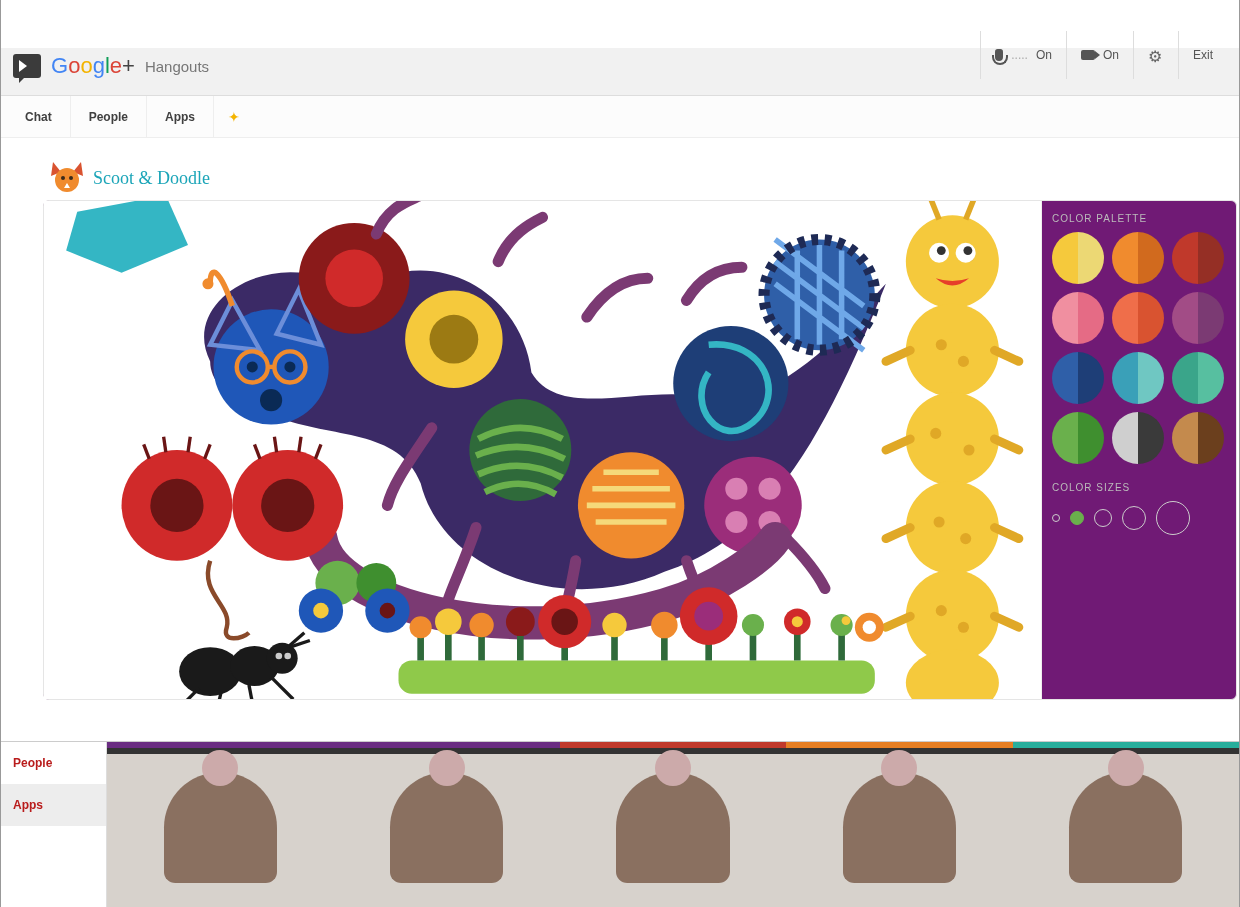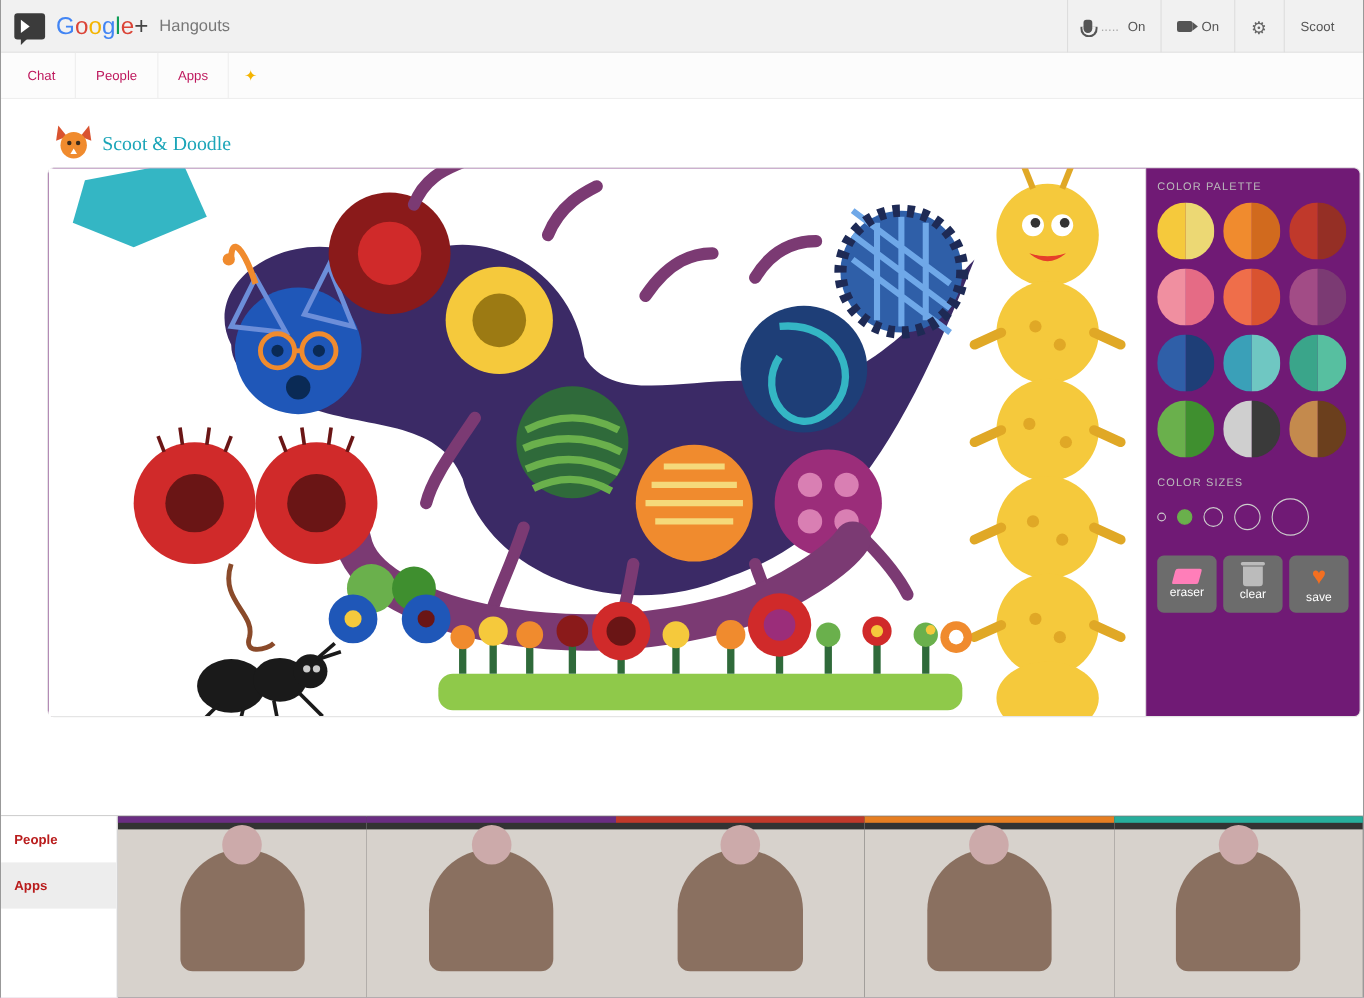--- a/index.html
+++ b/index.html
@@ -1,35 +1,35 @@
 <!DOCTYPE html>
 <html><head>
 <meta charset="utf-8">
 <style>
 * { box-sizing: border-box; margin: 0; padding: 0; }
 body { font-family: Arial, sans-serif; font-size: 13px; background: #fff; width: 1240px; height: 907px; overflow: hidden; }
 .browser-chrome { border: 1px solid #999; border-top: none; border-bottom: none; height: 100%; display: flex; flex-direction: column; }
-.topbar { display: flex; align-items: center; background: #f1f1f1; border-bottom: 1px solid #ddd; height: 48px; padding: 3px 12px; justify-content: space-between; }
+.topbar { display: flex; align-items: flex-end; background: #f1f1f1; border-bottom: 1px solid #ddd; height: 48px; padding: 16px 12px; justify-content: space-between; margin-top: 48px; }
 .topbar-left { display: flex; align-items: center; gap: 10px; }
 .hangout-icon { width: 28px; height: 24px; background: #3b3b3b; border-radius: 3px; position: relative; }
 .hangout-icon::before { content: ''; position: absolute; left: 6px; top: 6px; width: 0; height: 0; border-left: 8px solid #fff; border-top: 6px solid transparent; border-bottom: 6px solid transparent; }
 .hangout-icon::after { content: ''; position: absolute; left: 6px; bottom: -5px; width: 0; height: 0; border-top: 6px solid #3b3b3b; border-right: 6px solid transparent; }
 .google-logo { font-size: 22px; color: #444; font-weight: normal; }
 .google-logo .g1 { color: #4285f4; } .google-logo .g2 { color: #db4437; } .google-logo .g3 { color: #f4b400; } .google-logo .g4 { color: #4285f4; } .google-logo .g5 { color: #0f9d58; } .google-logo .g6 { color: #db4437; }
 .hangouts-text { color: #777; font-size: 15px; }
 .topbar-right { display: flex; align-items: center; }
 .topbar-right .ctrl { border-left: 1px solid #ddd; padding: 0 14px; height: 48px; display: flex; align-items: center; gap: 8px; color: #555; font-size: 12px; cursor: pointer; }
 .mic-icon, .cam-icon, .gear-icon { width: 16px; height: 16px; display: inline-block; }
 .mic-icon { background: #555; border-radius: 4px 4px 6px 6px; width: 8px; height: 12px; position: relative; }
 .mic-icon::after { content: ''; position: absolute; bottom: -4px; left: -3px; width: 12px; height: 8px; border: 2px solid #555; border-top: none; border-radius: 0 0 10px 10px; }
 .cam-icon { background: #555; border-radius: 2px; width: 14px; height: 10px; position: relative; }
 .cam-icon::after { content: ''; position: absolute; right: -5px; top: 1px; width: 0; height: 0; border-left: 5px solid #555; border-top: 4px solid transparent; border-bottom: 4px solid transparent; }
 .gear-icon { color: #666; font-size: 16px; }
 .subbar { display: flex; align-items: center; background: #fcfcfc; border-bottom: 1px solid #eee; height: 42px; padding: 0 6px; }
-.subbar .tab { padding: 0 18px; height: 42px; display: flex; align-items: center; color: #be185d; font-weight: normal; font-size: 12px; border-right: 1px solid #eee; cursor: pointer; }
+.subbar .tab { padding: 0 18px; height: 42px; display: flex; align-items: center; color: #404040; font-weight: bold; font-size: 12px; border-right: 1px solid #eee; cursor: pointer; }
 .sparkle { color: #f4b400; font-size: 14px; padding: 0 14px; cursor: pointer; }
 .main-area { flex: 1; background: #fff; display: flex; justify-content: center; padding: 20px 0 0 0; }
 .app-frame { width: 1234px; padding-left: 40px; }
 .app-header { display: flex; align-items: center; gap: 6px; margin-bottom: 2px; padding-left: 4px; }
 .fox-icon { width: 40px; height: 40px; position: relative; }
 .fox-icon svg { width: 40px; height: 40px; }
 .app-title { font-size: 18px; color: #1ba5b8; font-family: Georgia, serif; }
 .app-body { border: 1px solid #e5e5e5; border-radius: 6px; display: flex; height: 500px; background: #701a75; }
 .canvas-area { flex: 1; border-right: 1px solid #eee; position: relative; overflow: hidden; }
 .canvas-area svg { width: 100%; height: 100%; }
@@ -78,21 +78,21 @@
         <span>On</span>
       </div>
       <div class="ctrl">
         <span class="cam-icon"></span>
         <span>On</span>
       </div>
       <div class="ctrl">
         <span class="gear-icon">⚙</span>
       </div>
       <div class="ctrl">
-        <span>Scoot</span>
+        <span>Exit</span>
       </div>
     </div>
   </div>
 
   <div class="subbar">
     <div class="tab">Chat</div>
     <div class="tab">People</div>
     <div class="tab">Apps</div>
     <div class="sparkle">✦</div>
   </div>
@@ -341,34 +341,20 @@
               </div>
             </div>
           <div class="panel-label">COLOR SIZES</div>
           <div class="brush-row" id="brush-row">
               <div class="brush" style="width: 8px; height: 8px;"></div>
               <div class="brush selected" style="width: 14px; height: 14px;"></div>
               <div class="brush" style="width: 18px; height: 18px;"></div>
               <div class="brush" style="width: 24px; height: 24px;"></div>
               <div class="brush" style="width: 34px; height: 34px;"></div>
             </div>
-          <div class="action-row">
-            <div class="action-btn">
-              <span class="eraser-ico"></span>
-              <span>eraser</span>
-            </div>
-            <div class="action-btn">
-              <span class="trash-ico"></span>
-              <span>clear</span>
-            </div>
-            <div class="action-btn">
-              <span class="heart-ico">♥</span>
-              <span>save</span>
-            </div>
-          </div>
         </div>
       </div>
     </div>
   </div>
 
   <div class="bottom-strip">
     <div class="bottom-sidebar">
       <div class="btab">People</div>
       <div class="btab active">Apps</div>
     </div>

